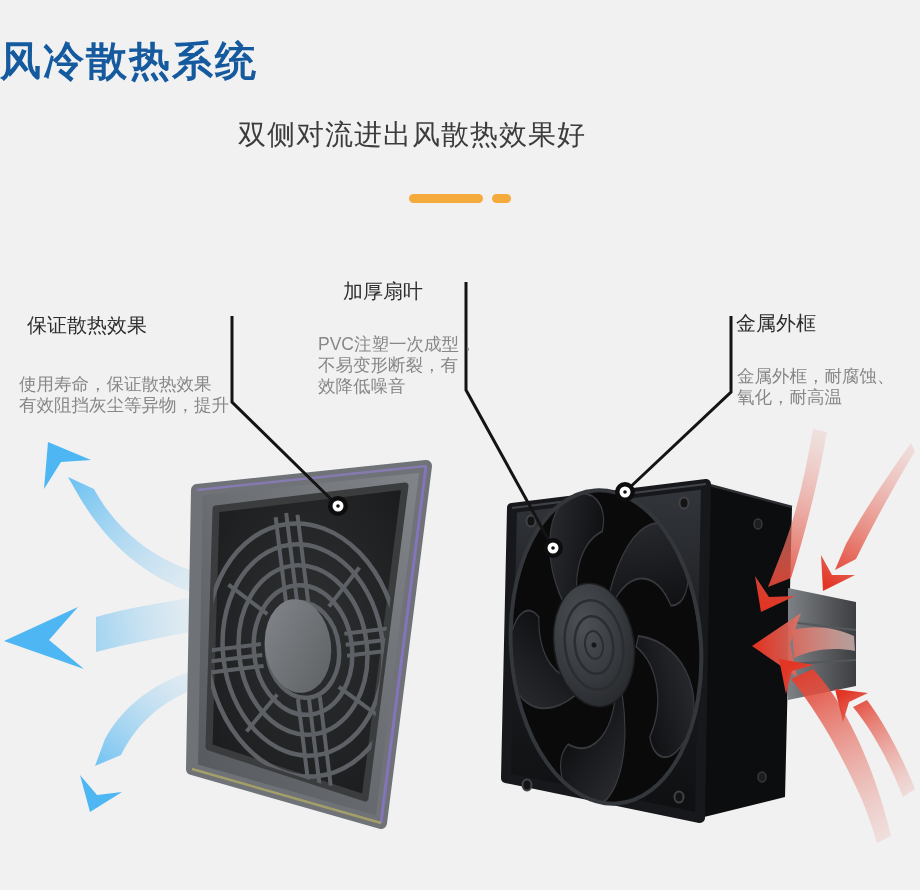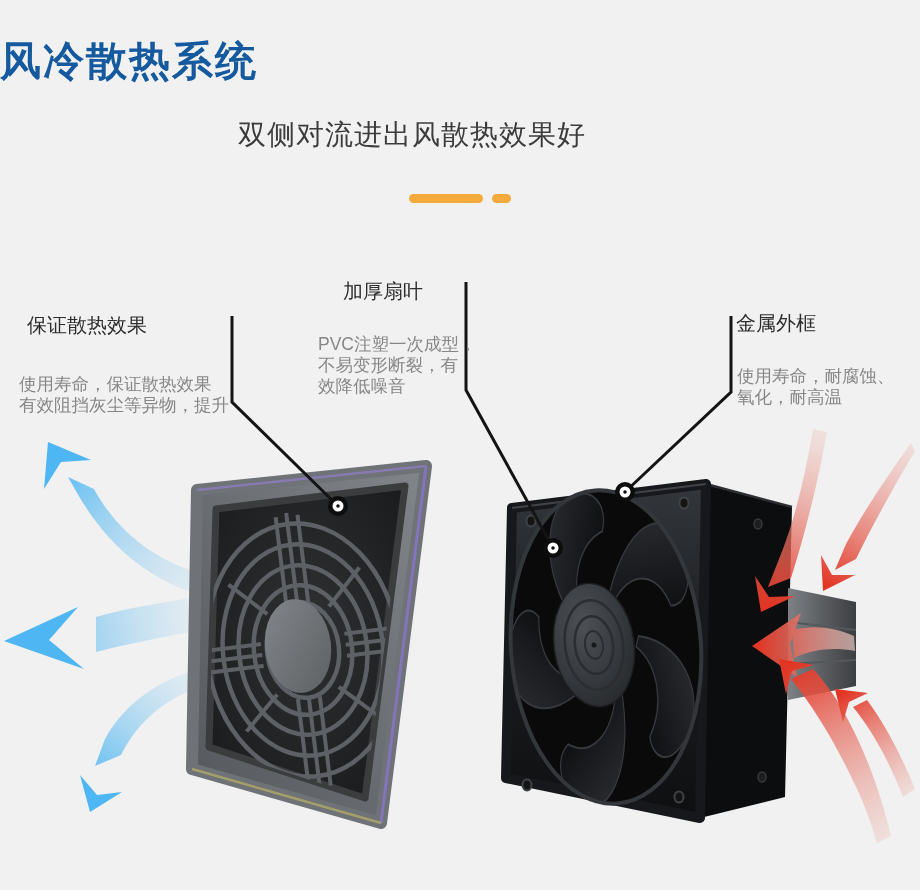--- a/index.html
+++ b/index.html
@@ -248,17 +248,17 @@
 
   <div class="ann-title" id="ann2-title">加厚扇叶</div>
   <div class="ann-desc" id="ann2-desc">
     <div>PVC注塑一次成型，</div>
     <div>不易变形断裂，有</div>
     <div>效降低噪音</div>
   </div>
 
   <div class="ann-title" id="ann3-title">金属外框</div>
   <div class="ann-desc" id="ann3-desc">
-    <div>使用寿命，耐腐蚀、</div>
+    <div>金属外框，耐腐蚀、</div>
     <div>氧化，耐高温</div>
   </div>
 
 </div>
 
 </body></html>

